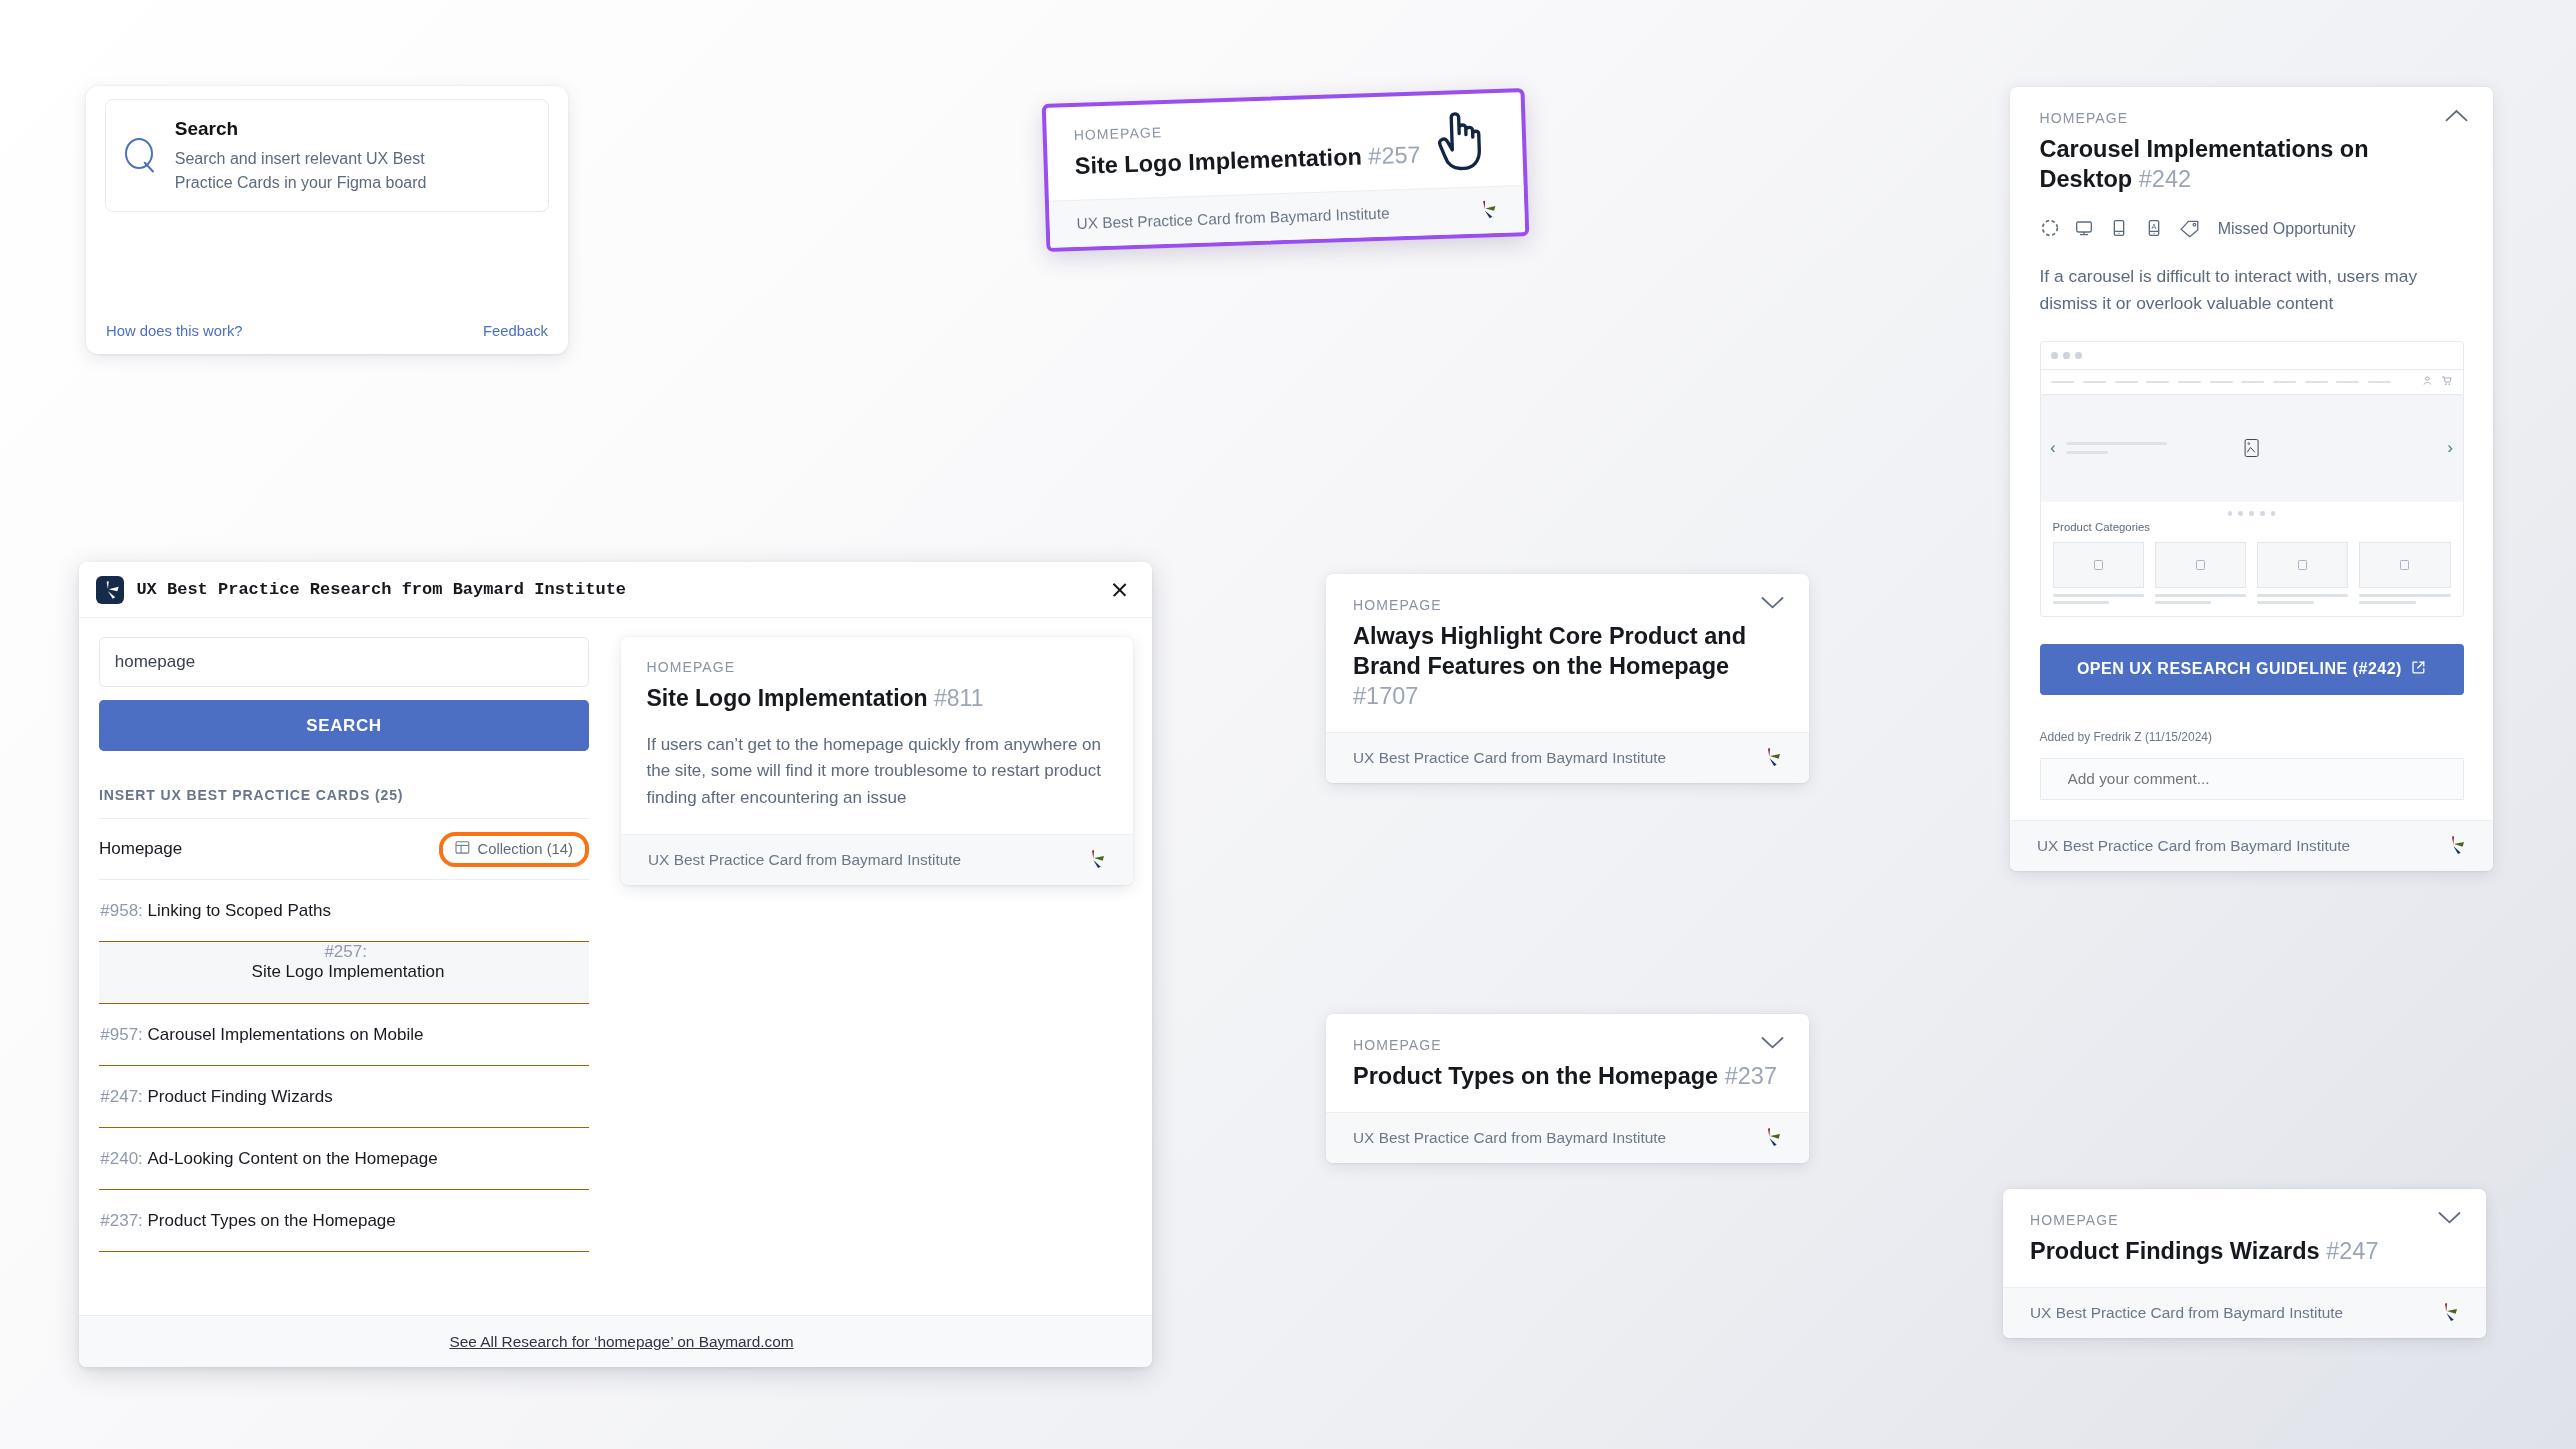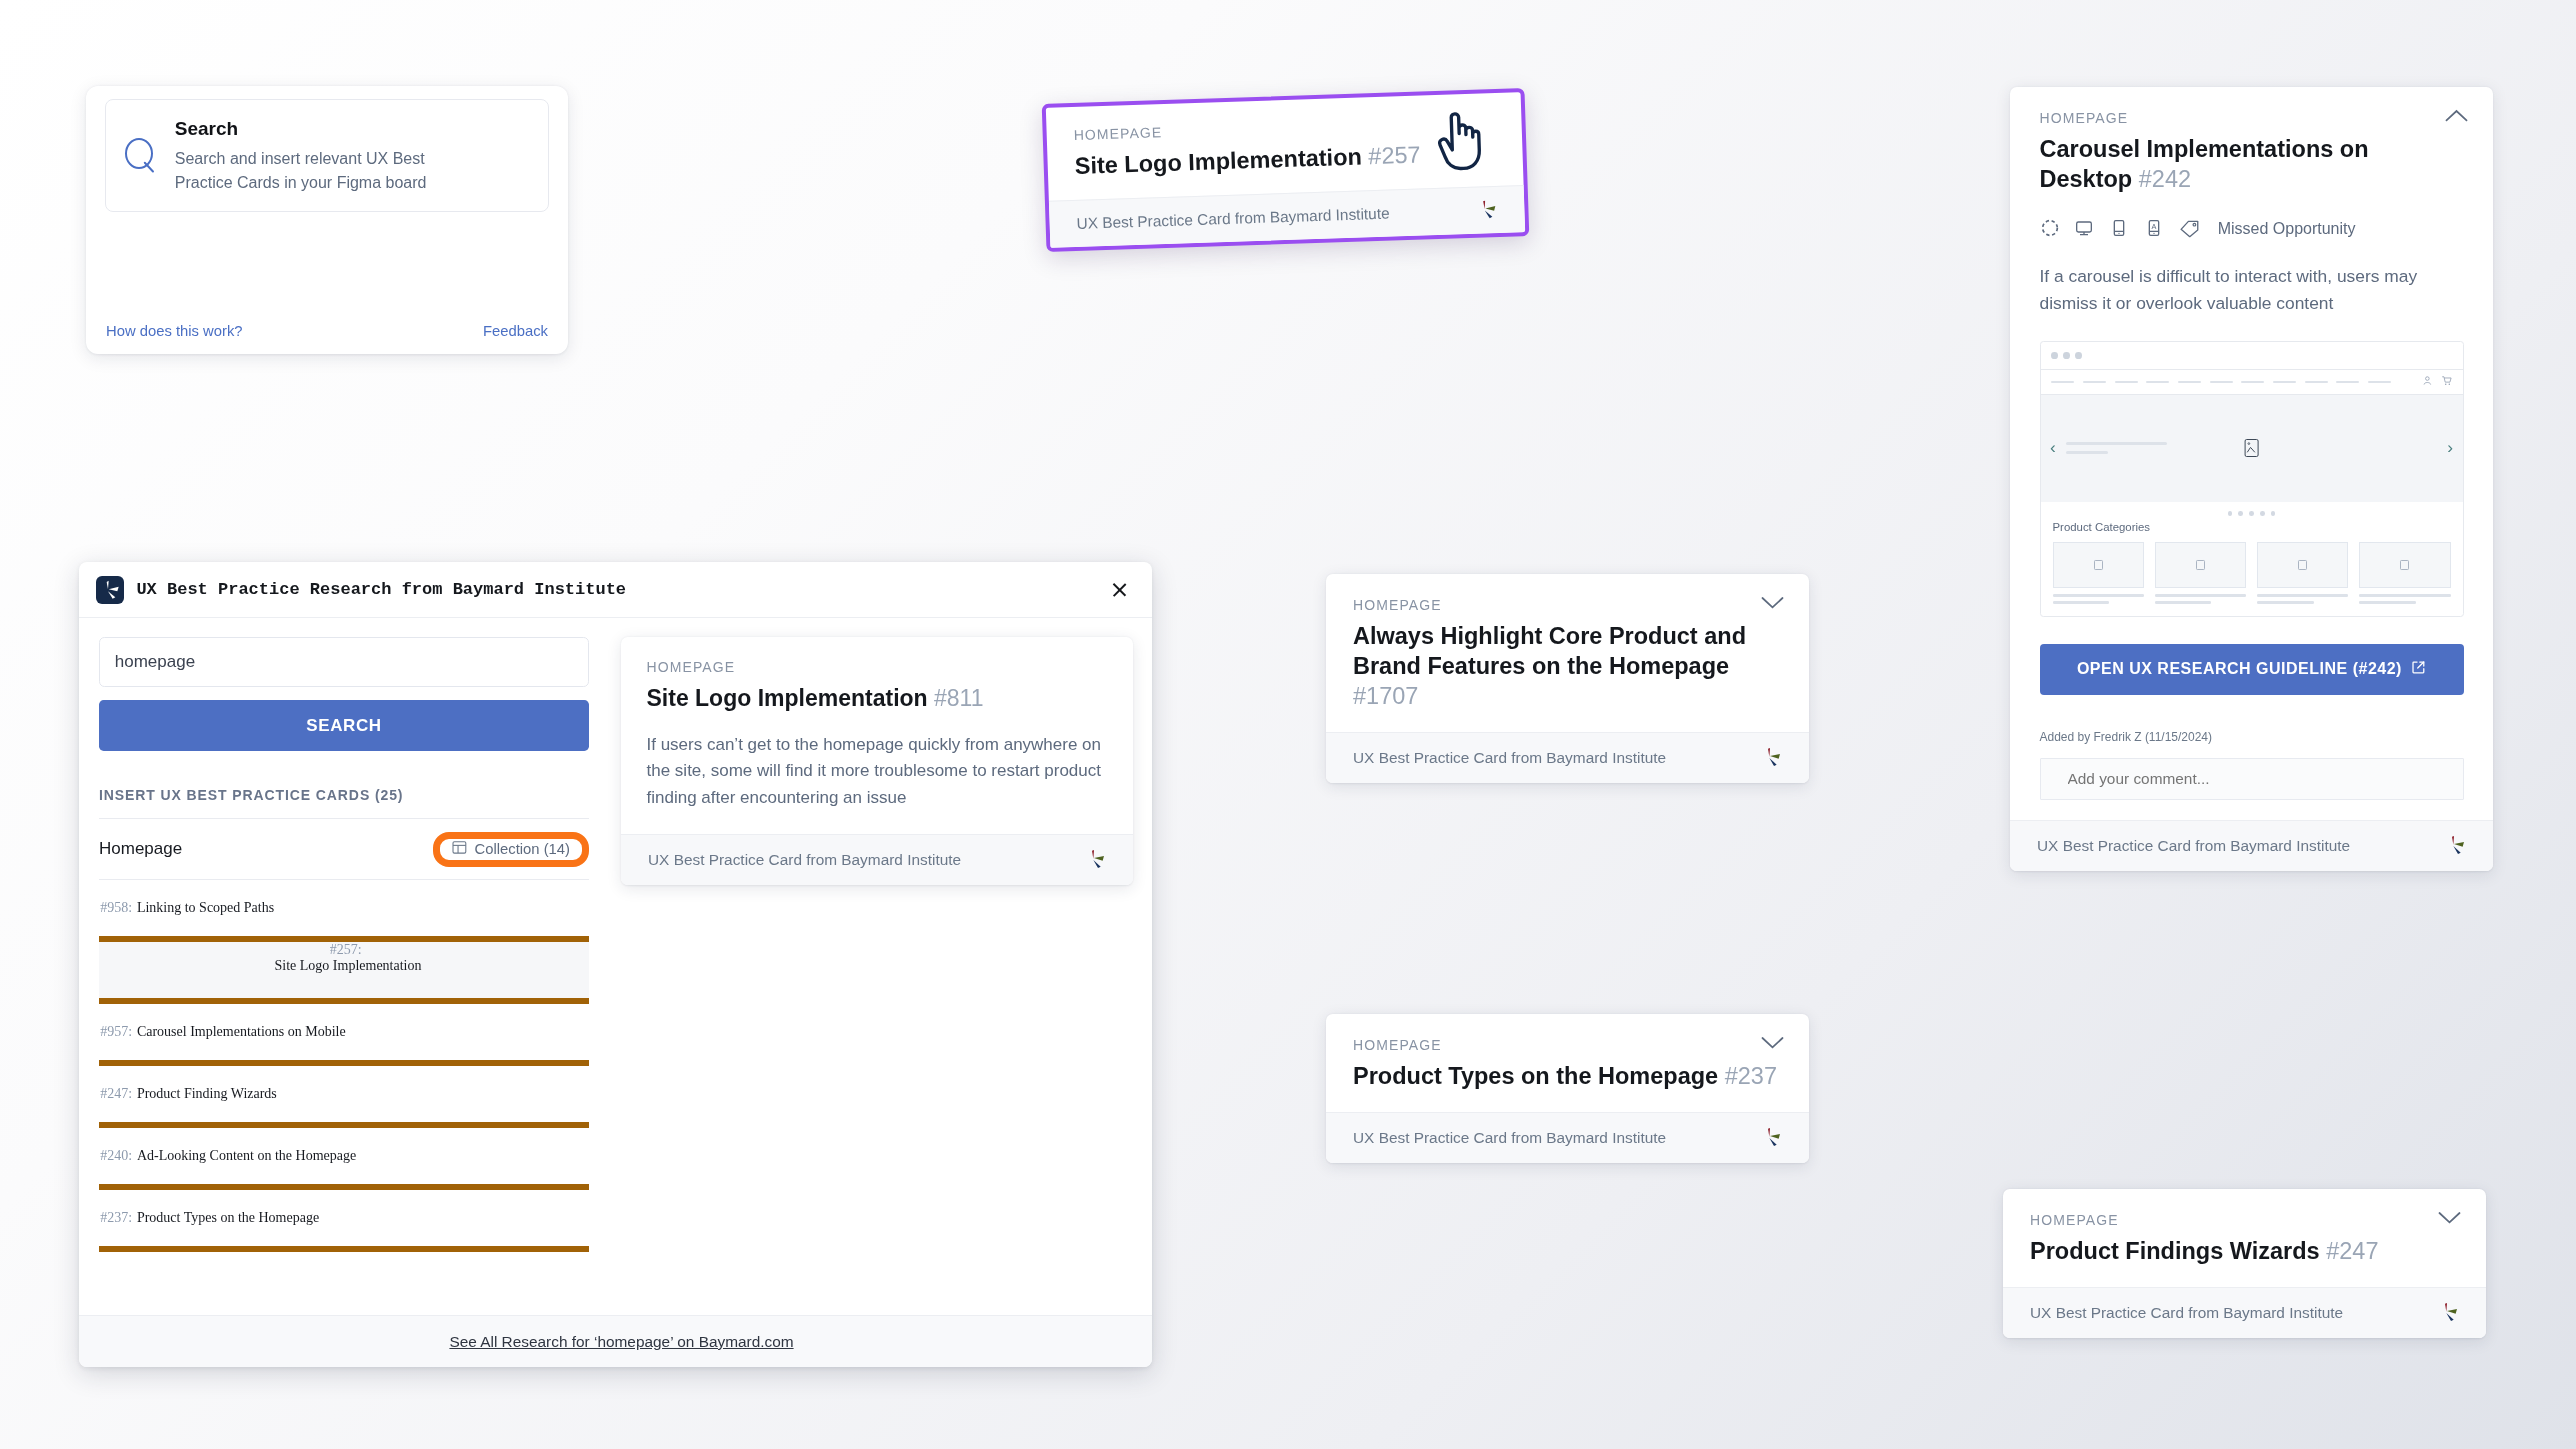--- a/index.html
+++ b/index.html
@@ -128,28 +128,28 @@
   #insert-label {
     margin-top: 36px; font-size: 14px; letter-spacing: 0.9px;
     color: #68748a; font-weight: 700; text-transform: uppercase;
   }
   #collection-row {
     margin-top: 14.8px; border-top: 1px solid #e9ebf0; border-bottom: 1px solid #e9ebf0;
     height: 62px; display: flex; align-items: center; justify-content: space-between;
   }
   #collection-row .lbl { font-size: 17px; color: #171a20; }
   .pill {
-    border: 7px solid #f97316; border-radius: 16px; height: 35px;
+    border: 4px solid #f97316; border-radius: 16px; height: 35px;
     display: flex; align-items: center; gap: 8px; padding: 0 12px;
     font-size: 14.8px; color: #5d6a7e; cursor: pointer;
   }
   .res-item {
     height: 62px; display: flex; align-items: center;
-    border-bottom: 6px solid #a16207; font-size: 14px; color: #171a20;
-    padding-left: 1.3px; cursor: pointer; font-family: Liberation Serif, serif;
+    border-bottom: 1px solid #a16207; font-size: 17px; color: #171a20;
+    padding-left: 1.3px; cursor: pointer;
   }
   .res-item .rid { color: #8d9aad; margin-right: 4.7px; }
   .res-item.sel { background: #f6f7f9; padding-left: 8px; flex-direction: column; }
 
   #modal-foot {
     position: absolute; left: 0; right: 0; bottom: 0; height: 52px;
     background: #f8f9fb; border-top: 1px solid #eceef2;
     display: flex; align-items: center; justify-content: center;
   }
   #modal-foot a {

